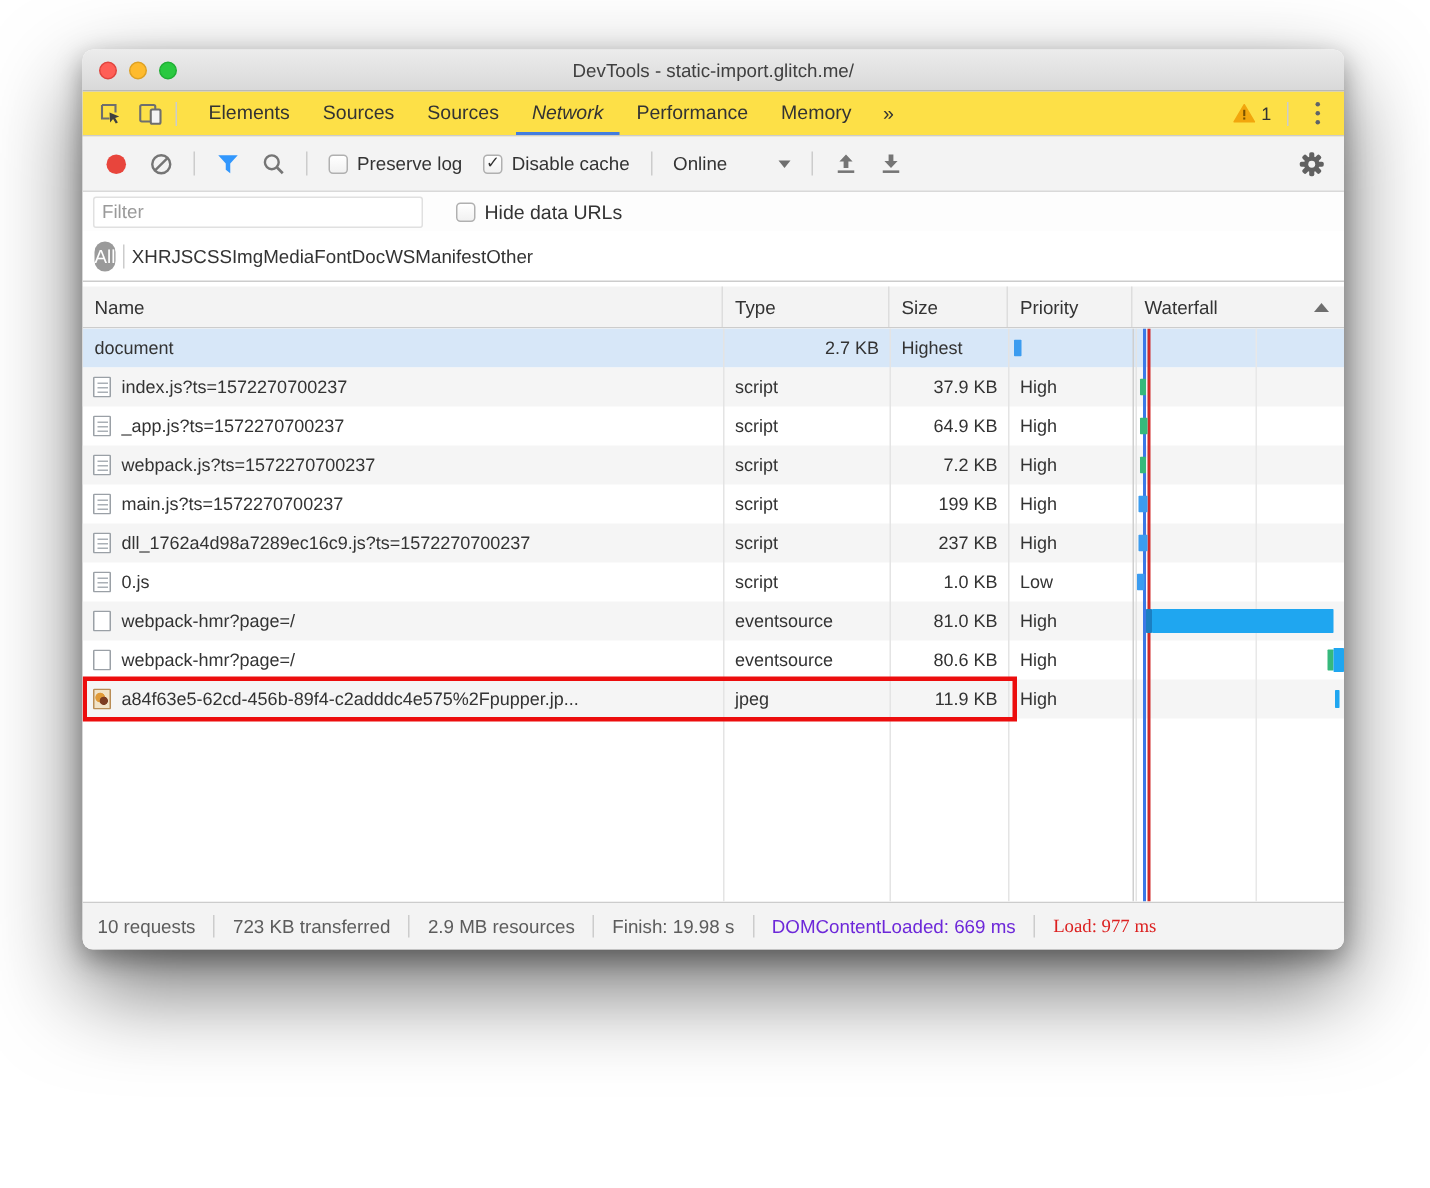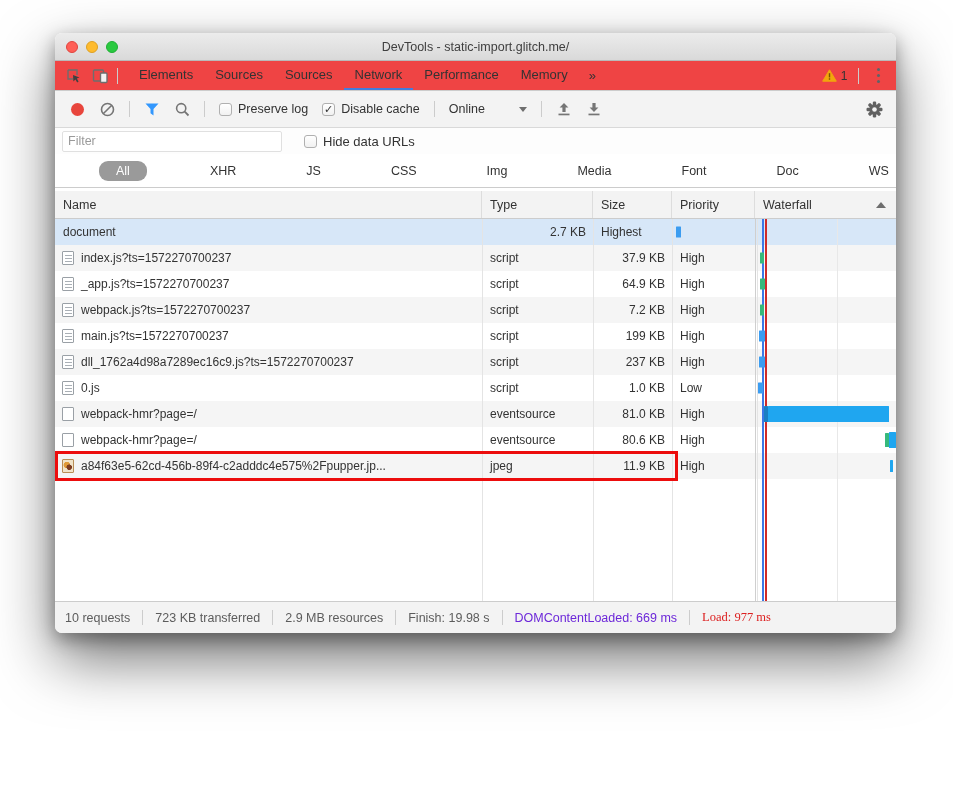--- a/index.html
+++ b/index.html
@@ -22,31 +22,31 @@
   .light { width:12px; height:12px; border-radius:50%; }
   .light.red { background:#ff5f57; border:1px solid #e0443e; }
   .light.yellow { background:#febb2e; border:1px solid #dea123; }
   .light.green { background:#2ac940; border:1px solid #1faf34; }
   .win-title {
     position:absolute; left:0; right:0; text-align:center; font-size:12.5px; color:#404040;
   }
 
   
   .tabbar {
-    height:30px; flex:0 0 30px; background:#ef4444; border-bottom:1px solid #ccc;
+    height:30px; flex:0 0 30px; background:#fde047; border-bottom:1px solid #ccc;
     display:flex; align-items:center; padding:0 6px;
   }
   .tb-icon { width:26px; height:26px; display:flex; align-items:center; justify-content:center; cursor:pointer; }
   .vsep { width:1px; height:16px; background:#ccc; margin:0 4px; }
   .tabs { display:flex; align-items:stretch; height:100%; margin-left:6px; }
   .tab {
     display:flex; align-items:center; padding:0 11px; font-size:13px; color:#333;
     border-bottom:2px solid transparent; cursor:pointer;
   }
-  .tab.active { border-bottom-color:#437dde; }
+  .tab.active { border-bottom-color:#437dde;font-style:italic; }
   .tab-overflow { display:flex; align-items:center; padding:0 10px; font-size:13px; color:#333; cursor:pointer; }
   .tabbar-right { margin-left:auto; display:flex; align-items:center; gap:6px; padding-right:2px; }
   .warn-badge { display:flex; align-items:center; gap:4px; font-size:12px; color:#333; cursor:pointer; }
   .kebab { display:flex; flex-direction:column; gap:2.5px; padding:4px 8px; cursor:pointer; }
   .kebab i { width:3.5px; height:3.5px; border-radius:50%; background:#5f6368; }
 
   
   .toolbar {
     height:37px; flex:0 0 37px; background:#f3f3f3; border-bottom:1px solid #d9d9d9;
     display:flex; align-items:center; padding:0 10px; gap:6px;
@@ -70,21 +70,21 @@
   .filterbar { height:26px; flex:0 0 26px; background:#fdfdfd; display:flex; align-items:center; padding:0 7px; gap:10px; }
   .filter-input {
     width:220px; height:21px; background:#fff; border:1px solid #e0e0e0; border-radius:2px;
     font-size:12.5px; color:#333; padding:0 5px; outline:none; font-family:"Liberation Sans",sans-serif;
   }
   .filter-input::placeholder { color:#9a9a9a; }
 
   
   .chipbar { height:34px; flex:0 0 34px; background:#fff; border-bottom:1px solid #ccc;
     display:flex; align-items:center; padding:0 8px; }
-  .chip { font-size:12.5px; color:#333; padding:3px 17px; border-radius:9px; cursor:pointer; white-space:nowrap;margin-left:36px; }
+  .chip { font-size:12.5px; color:#333; padding:3px 0; border-radius:9px; cursor:pointer; white-space:nowrap; }
   .chip.selected { background:#9a9a9a; color:#fff; }
   .chip-sep { width:1px; height:16px; background:#ccc; margin:0 5px; }
 
   
   .overview { height:98px; flex:0 0 98px; border-bottom:1px solid #ccc; position:relative; background:#fff; overflow:hidden; }
   .ov-cell {
     position:absolute; top:0; bottom:0; width:117px; border-right:1px solid #e3e3e3;
     font-size:11.5px; color:#4f4f4f; text-align:right; padding:5px 4px 0 0;
   }
   .ov-handle { position:absolute; left:0; top:2px; width:5px; height:18px; background:#9a9a9a; border-radius:2px; }

